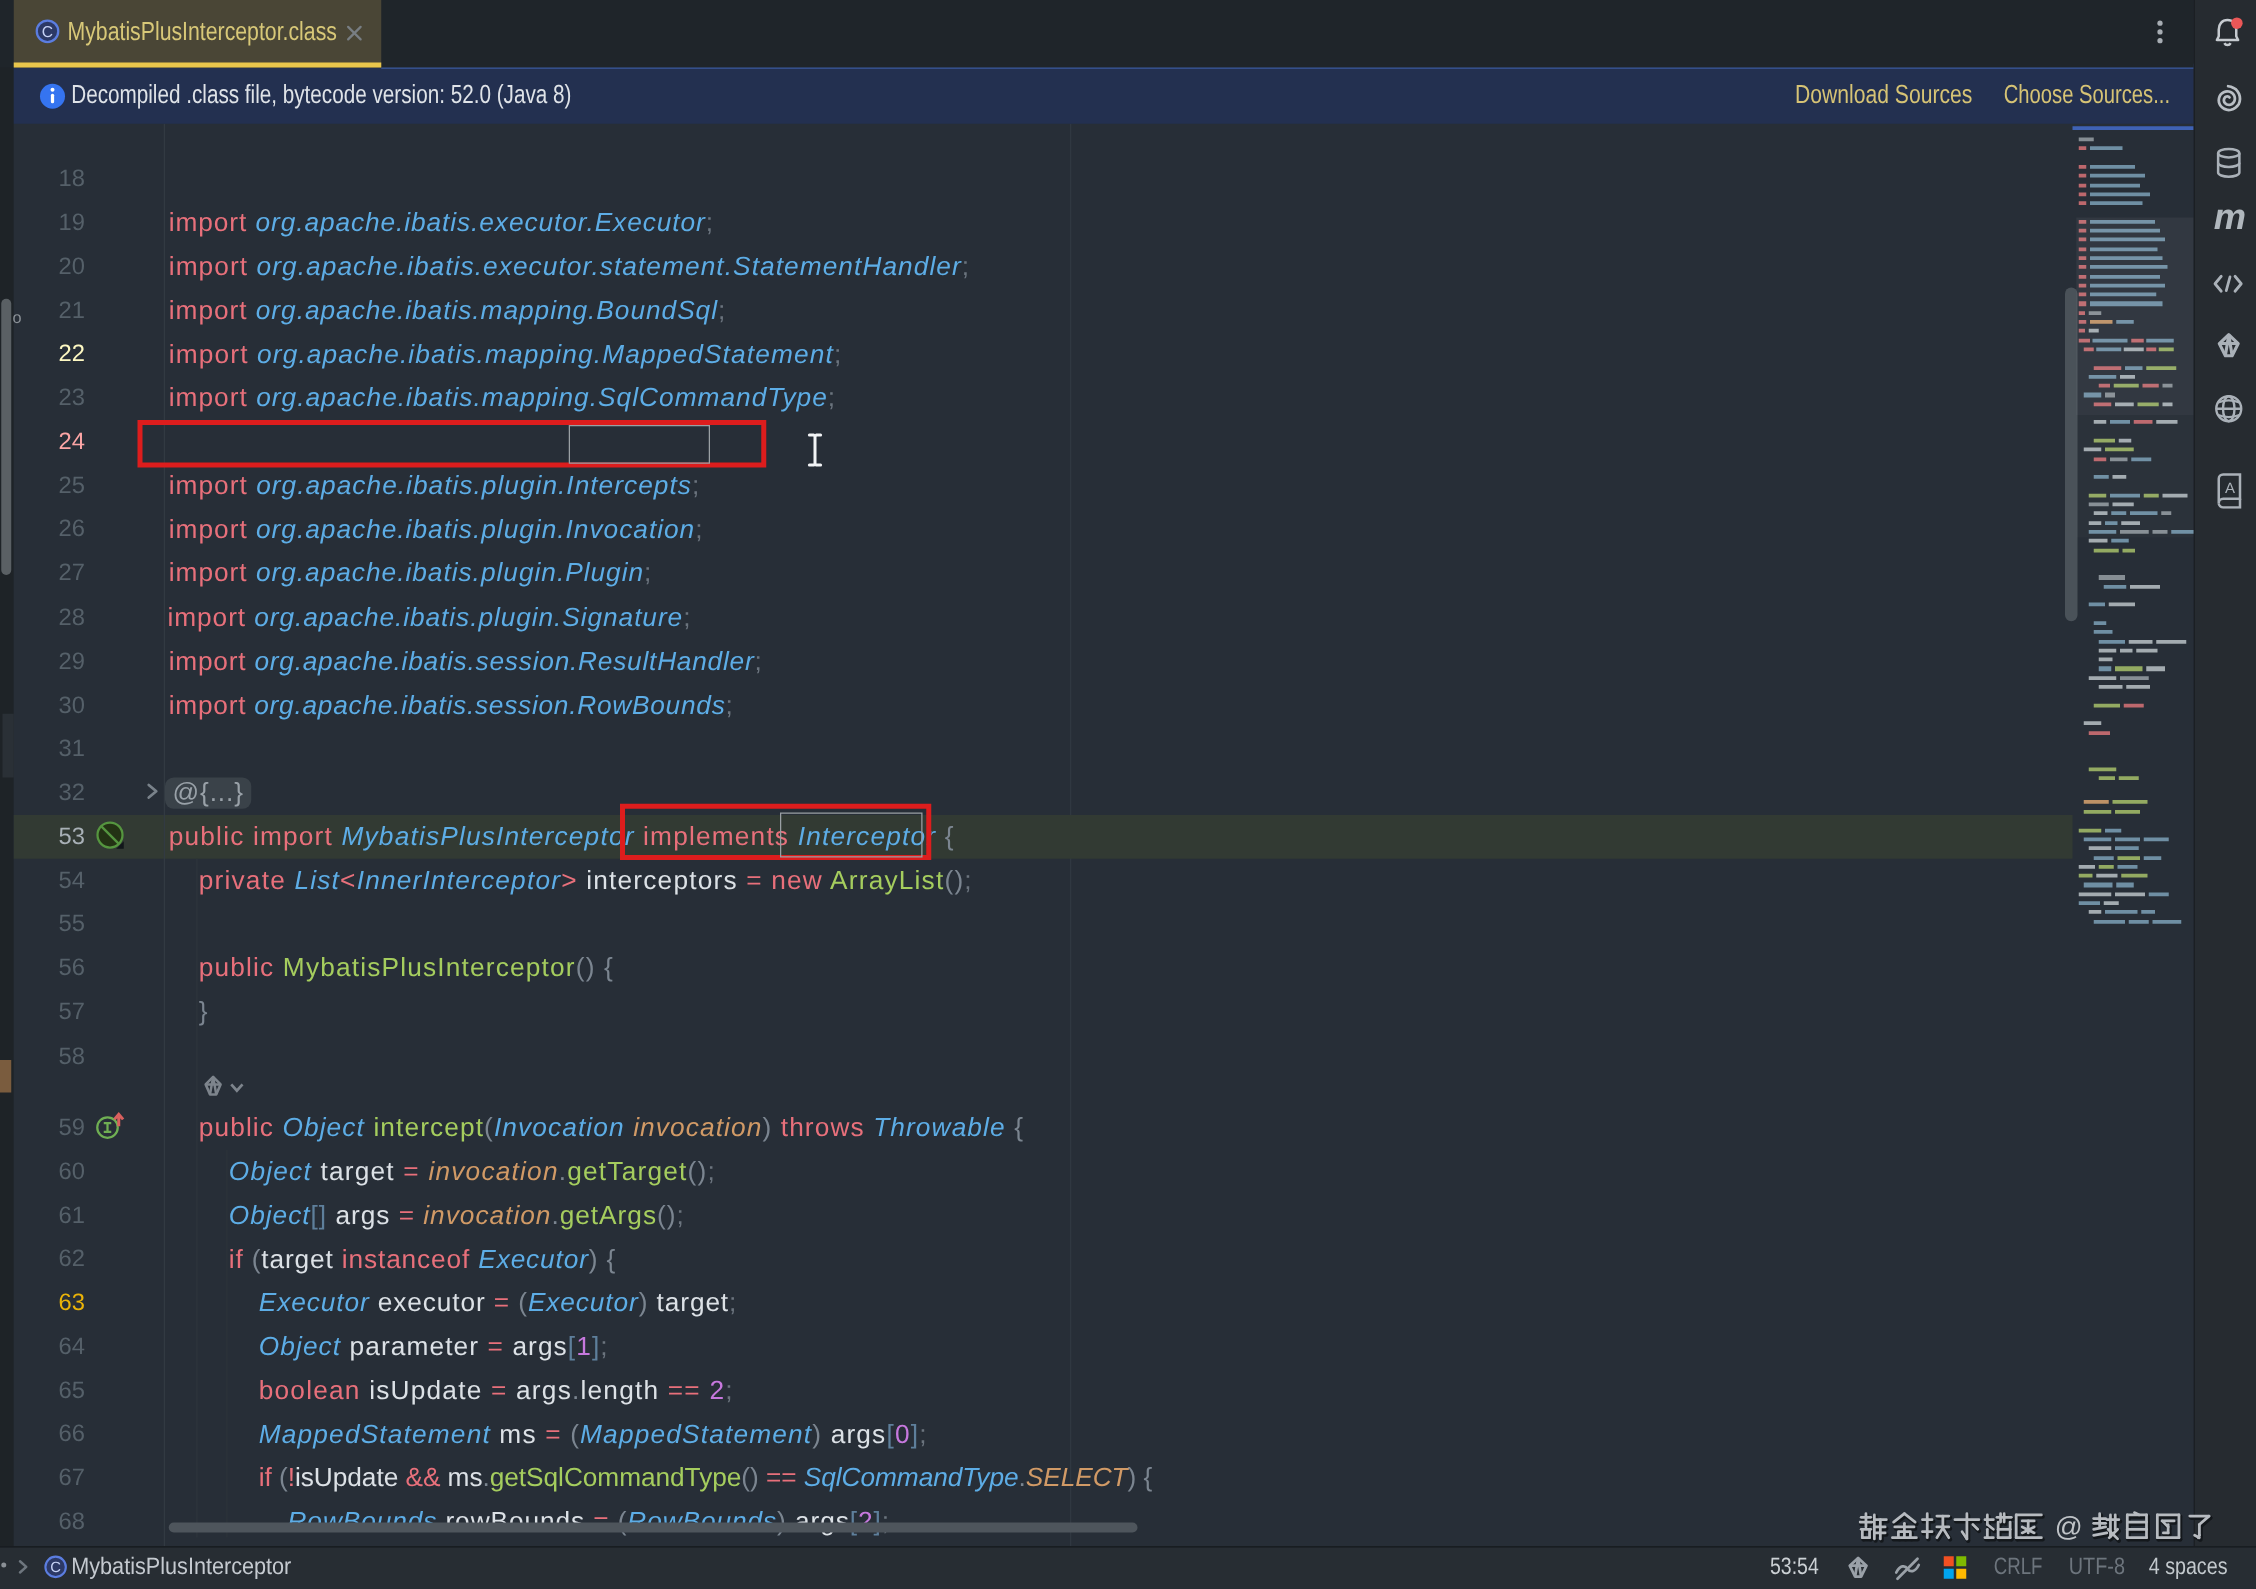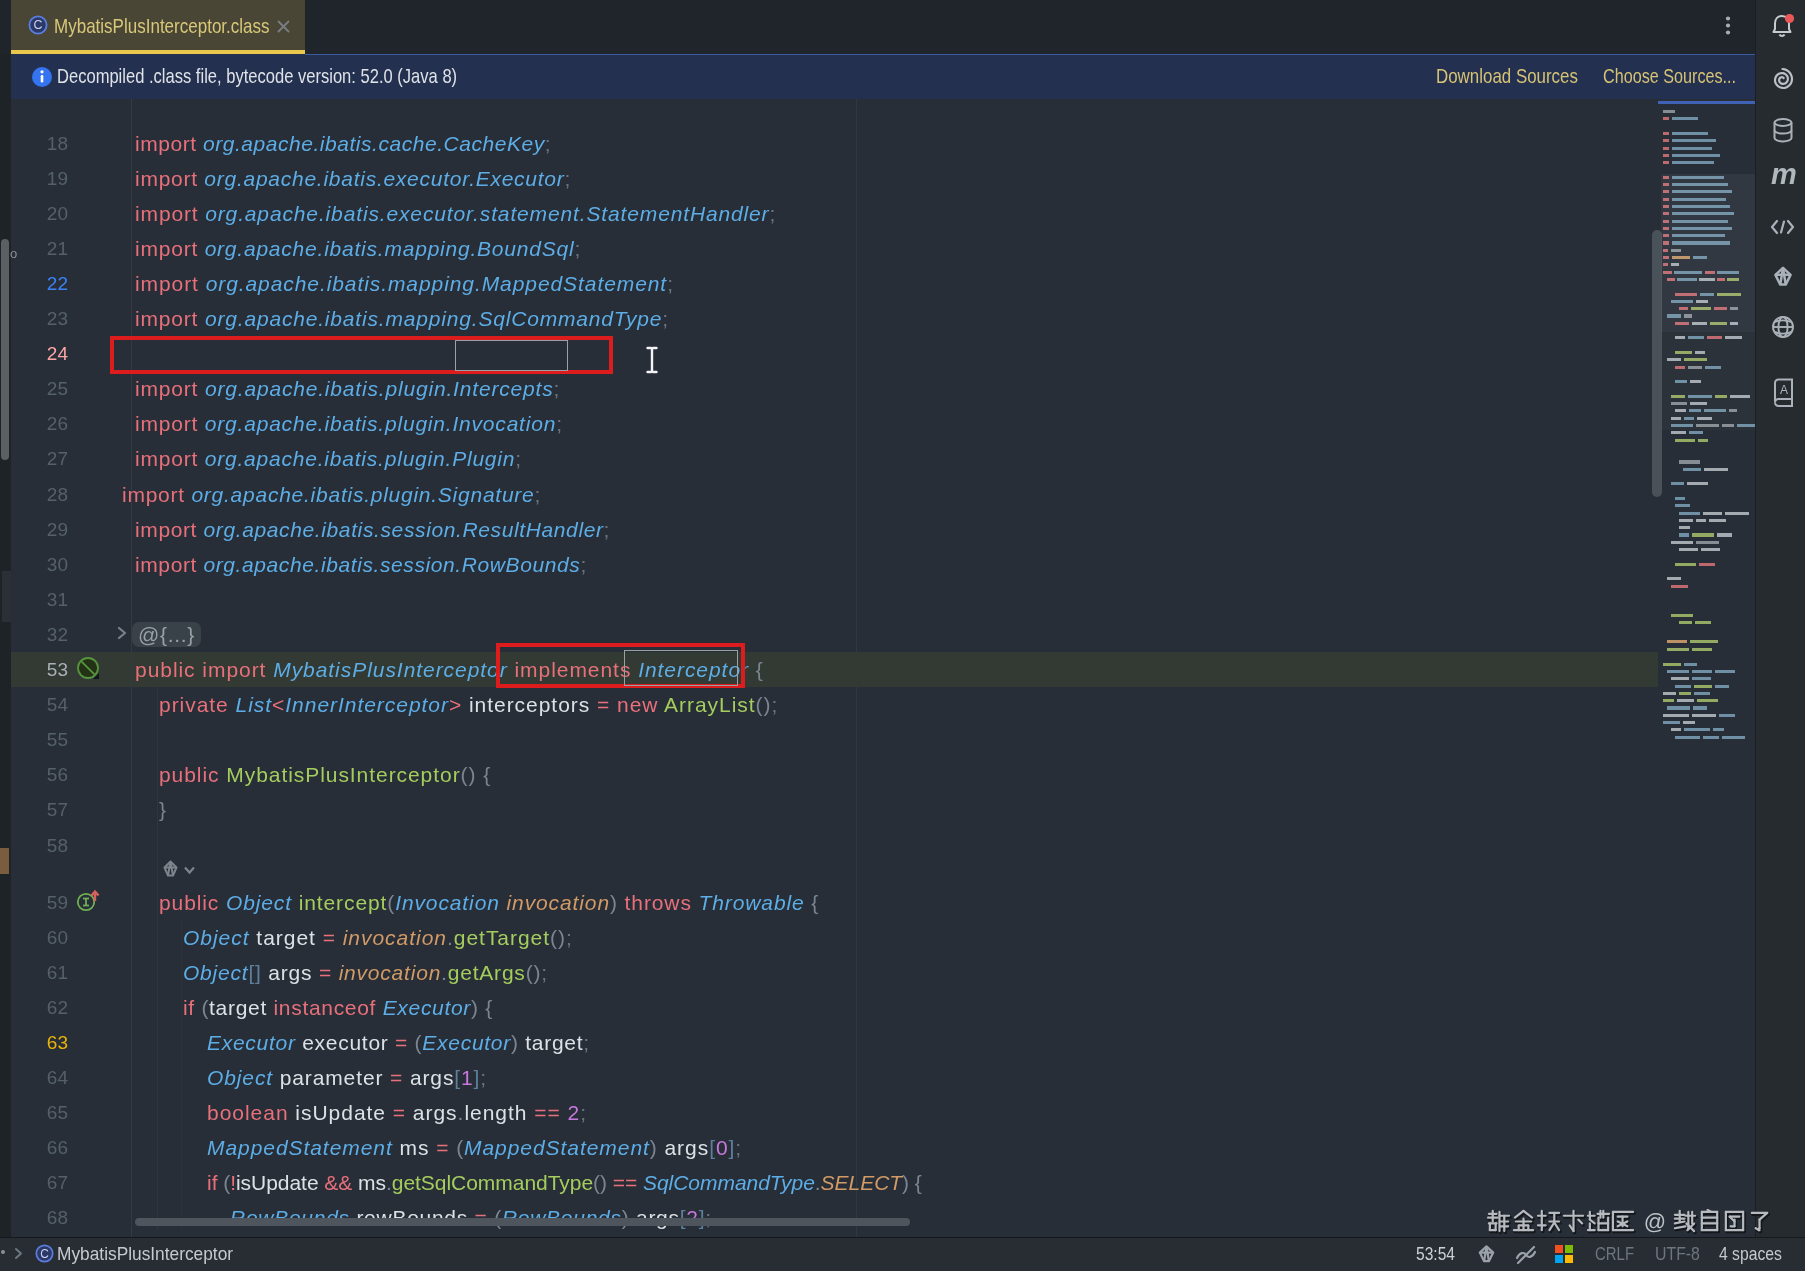--- a/index.html
+++ b/index.html
@@ -16,40 +16,39 @@
 
 <div class="abs" style="left:0;top:0;width:11px;height:1237px;background:#1e2327"></div>
 <div class="abs" style="left:11px;top:99px;width:1744px;height:1138px;background:#272e37"></div>
 <div class="abs" style="left:856px;top:99px;width:1px;height:1138px;background:#303841"></div>
 <div class="abs" style="left:11px;top:652px;width:1647px;height:35px;background:#323a33"></div>
 <div class="abs" style="left:131px;top:99px;width:1px;height:1138px;background:#323a42"></div>
 <div class="abs" style="left:157px;top:687px;width:1px;height:543px;background:#2e353c"></div>
 <div class="abs" style="left:181px;top:920px;width:1px;height:310px;background:#2c333a"></div>
 
 <div class="ln" style="top:125.5px;color:#556069">18</div>
-    <div class="cl" style="top:125.5px;left:135px;letter-spacing:0.54px"><i class="k">import </i><i class="t">org.apache.ibatis.cache.CacheKey</i><i class="s">;</i></div>
     <div class="ln" style="top:160.5px;color:#556069">19</div>
     <div class="cl" style="top:160.5px;left:135px;letter-spacing:0.74px"><i class="k">import </i><i class="t">org.apache.ibatis.executor.Executor</i><i class="s">;</i></div>
     <div class="ln" style="top:195.6px;color:#556069">20</div>
     <div class="cl" style="top:195.6px;left:135px;letter-spacing:0.86px"><i class="k">import </i><i class="t">org.apache.ibatis.executor.statement.StatementHandler</i><i class="s">;</i></div>
     <div class="ln" style="top:230.7px;color:#556069">21</div>
     <div class="cl" style="top:230.7px;left:135px;letter-spacing:0.78px"><i class="k">import </i><i class="t">org.apache.ibatis.mapping.BoundSql</i><i class="s">;</i></div>
-    <div class="ln" style="top:265.8px;color:#3b82f6">22</div>
+    <div class="ln" style="top:265.8px;color:#fef9c3">22</div>
     <div class="cl" style="top:265.8px;left:135px;letter-spacing:0.92px"><i class="k">import </i><i class="t">org.apache.ibatis.mapping.MappedStatement</i><i class="s">;</i></div>
     <div class="ln" style="top:300.9px;color:#556069">23</div>
     <div class="cl" style="top:300.9px;left:135px;letter-spacing:0.82px"><i class="k">import </i><i class="t">org.apache.ibatis.mapping.SqlCommandType</i><i class="s">;</i></div>
     <div class="ln" style="top:336.1px;color:#fca5a5">24</div>
     <div class="ln" style="top:371.2px;color:#556069">25</div>
     <div class="cl" style="top:371.2px;left:135px;letter-spacing:0.82px"><i class="k">import </i><i class="t">org.apache.ibatis.plugin.Intercepts</i><i class="s">;</i></div>
     <div class="ln" style="top:406.3px;color:#556069">26</div>
     <div class="cl" style="top:406.3px;left:135px;letter-spacing:0.80px"><i class="k">import </i><i class="t">org.apache.ibatis.plugin.Invocation</i><i class="s">;</i></div>
     <div class="ln" style="top:441.4px;color:#556069">27</div>
     <div class="cl" style="top:441.4px;left:135px;letter-spacing:0.79px"><i class="k">import </i><i class="t">org.apache.ibatis.plugin.Plugin</i><i class="s">;</i></div>
     <div class="ln" style="top:476.5px;color:#556069">28</div>
-    <div class="cl" style="top:476.5px;left:122px;letter-spacing:0.75px"><i class="k">import </i><i class="t">org.apache.ibatis.plugin.Signature</i><i class="s">;</i></div>
+    <div class="cl" style="top:476.5px;left:134px;letter-spacing:0.75px"><i class="k">import </i><i class="t">org.apache.ibatis.plugin.Signature</i><i class="s">;</i></div>
     <div class="ln" style="top:511.6px;color:#556069">29</div>
     <div class="cl" style="top:511.6px;left:135px;letter-spacing:0.62px"><i class="k">import </i><i class="t">org.apache.ibatis.session.ResultHandler</i><i class="s">;</i></div>
     <div class="ln" style="top:546.7px;color:#556069">30</div>
     <div class="cl" style="top:546.7px;left:135px;letter-spacing:0.60px"><i class="k">import </i><i class="t">org.apache.ibatis.session.RowBounds</i><i class="s">;</i></div>
     <div class="ln" style="top:581.8px;color:#556069">31</div>
     <div class="ln" style="top:616.9px;color:#556069">32</div>
     <div class="cl" style="top:616.9px;left:135px;letter-spacing:0.70px"><span class="fold">@{...}</span></div>
     <div class="ln" style="top:652.0px;color:#a8b0b6">53</div>
     <div class="cl" style="top:652.0px;left:135px;letter-spacing:0.95px"><i class="k">public import </i><i class="t">MybatisPlusInterceptor </i><i class="k">implements </i><i class="t">Interceptor</i><i class="p"> {</i></div>
     <div class="ln" style="top:687.1px;color:#556069">54</div>

